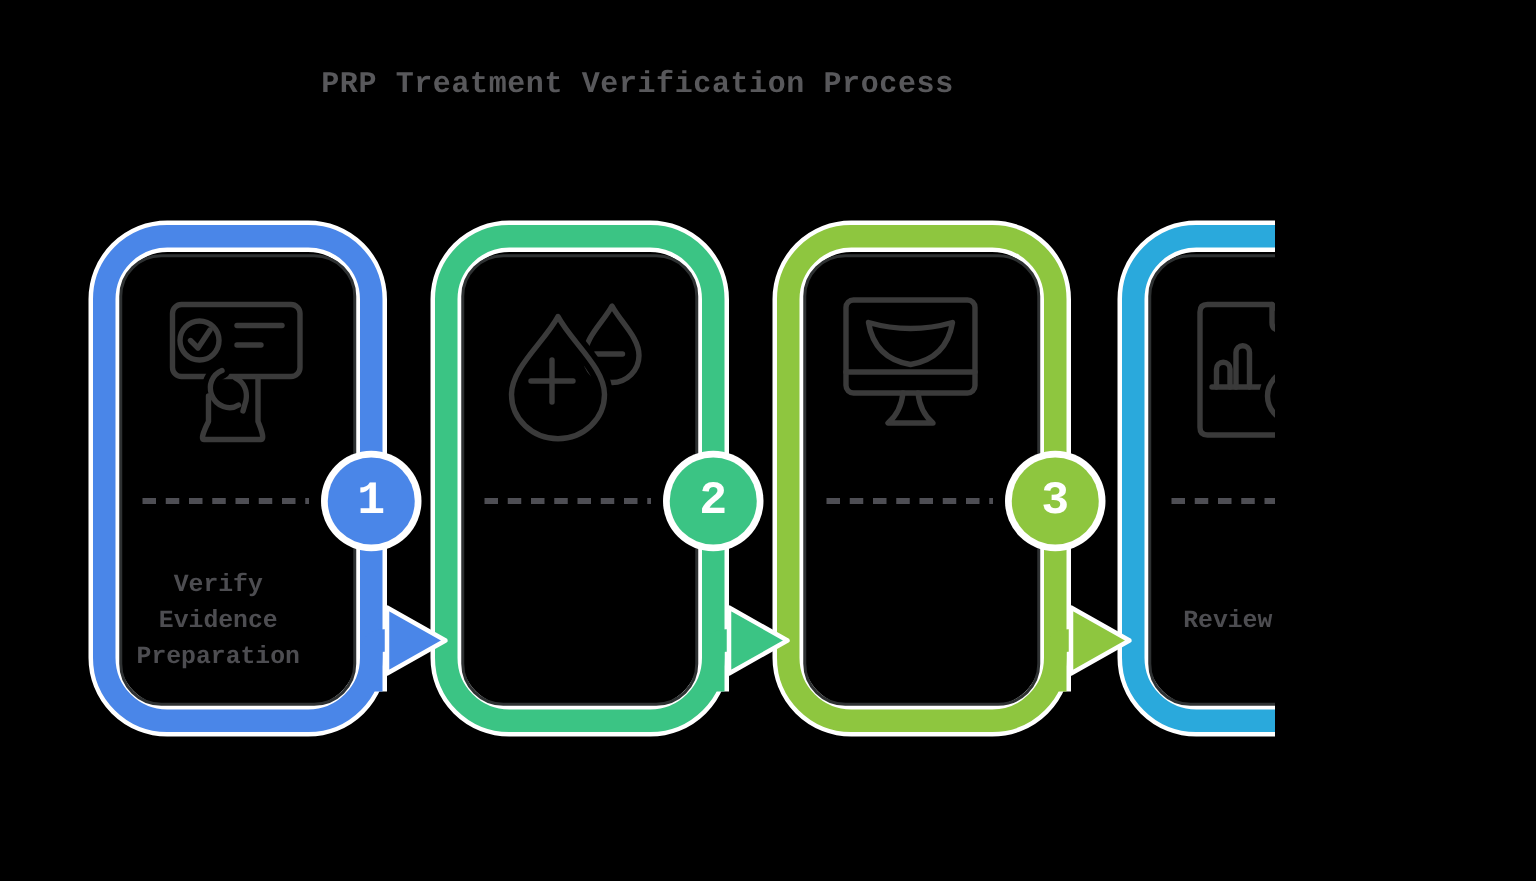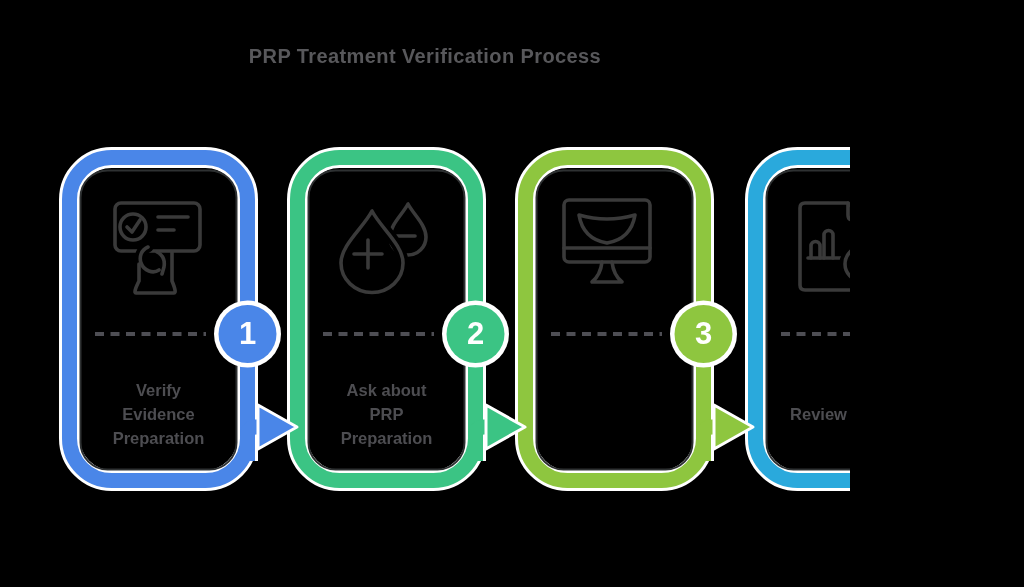--- a/index.html
+++ b/index.html
@@ -1,18 +1,18 @@
 <!DOCTYPE html>
 <html><head>
 <meta charset="utf-8">
 <style>
   html,body{margin:0;padding:0;background:#000;}
   .canvas{
     position:relative;width:850px;height:587px;background:#000;
-    font-family:Liberation Sans, sans-serif;overflow:hidden;
+    font-family:Liberation Mono, monospace;overflow:hidden;
   }
   .stage{position:absolute;left:0;top:0;width:1024px;height:587px;}
   .title{
     position:absolute;left:0;right:0;top:45px;text-align:center;
     font-size:20px;font-weight:700;color:#58585b;letter-spacing:.4px;
   }
   .step-label{
     position:absolute;top:372px;width:173px;height:84px;
     display:flex;flex-direction:column;justify-content:center;align-items:center;
     font-size:16.5px;font-weight:700;color:#4d4d51;line-height:24px;text-align:center;
@@ -162,27 +162,22 @@
     </g>
   </svg>
 
   <div class="title">PRP Treatment Verification Process</div>
 
   <div class="step-num" style="left:218.5px">1</div>
   <div class="step-num" style="left:446.5px">2</div>
   <div class="step-num" style="left:674.5px">3</div>
   <div class="step-num" style="left:904.5px">4</div>
 
-  <div class="step-label" style="left:72px">
+  <div class="step-label" style="left:59px">
     <div>Verify</div>
     <div>Evidence</div>
-    <div>Preparation</div>
-  </div>
-  <div class="step-label" style="left:300px">
-    <div>Ask about</div>
-    <div>PRP</div>
     <div>Preparation</div>
   </div>
   <div class="step-label" style="left:732px">
     <div>Review</div>
   </div>
 
 </div>
 
 </body></html>

